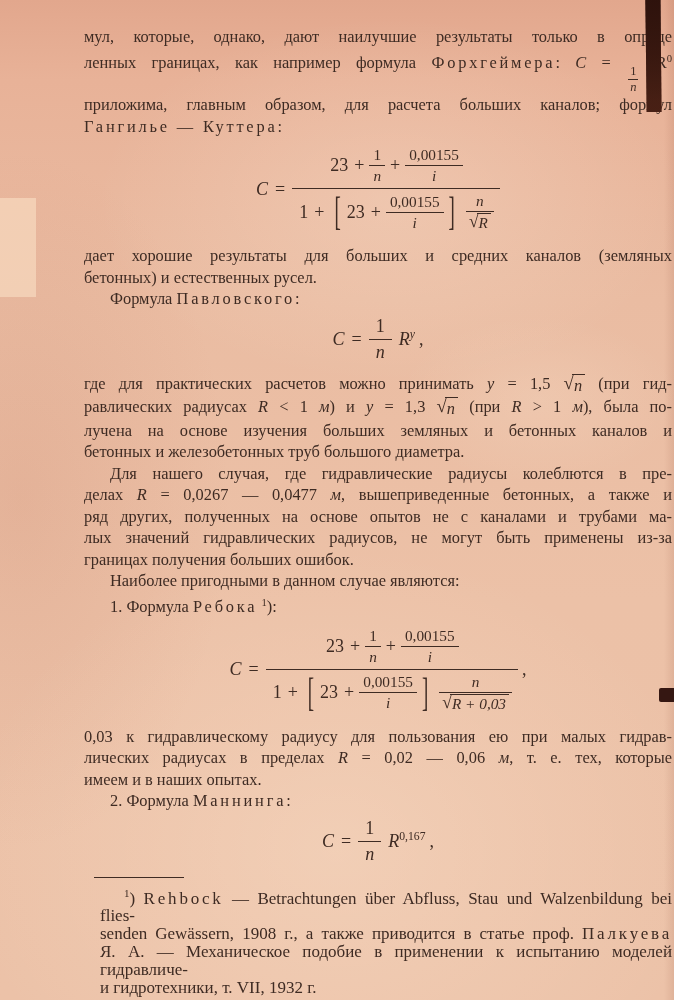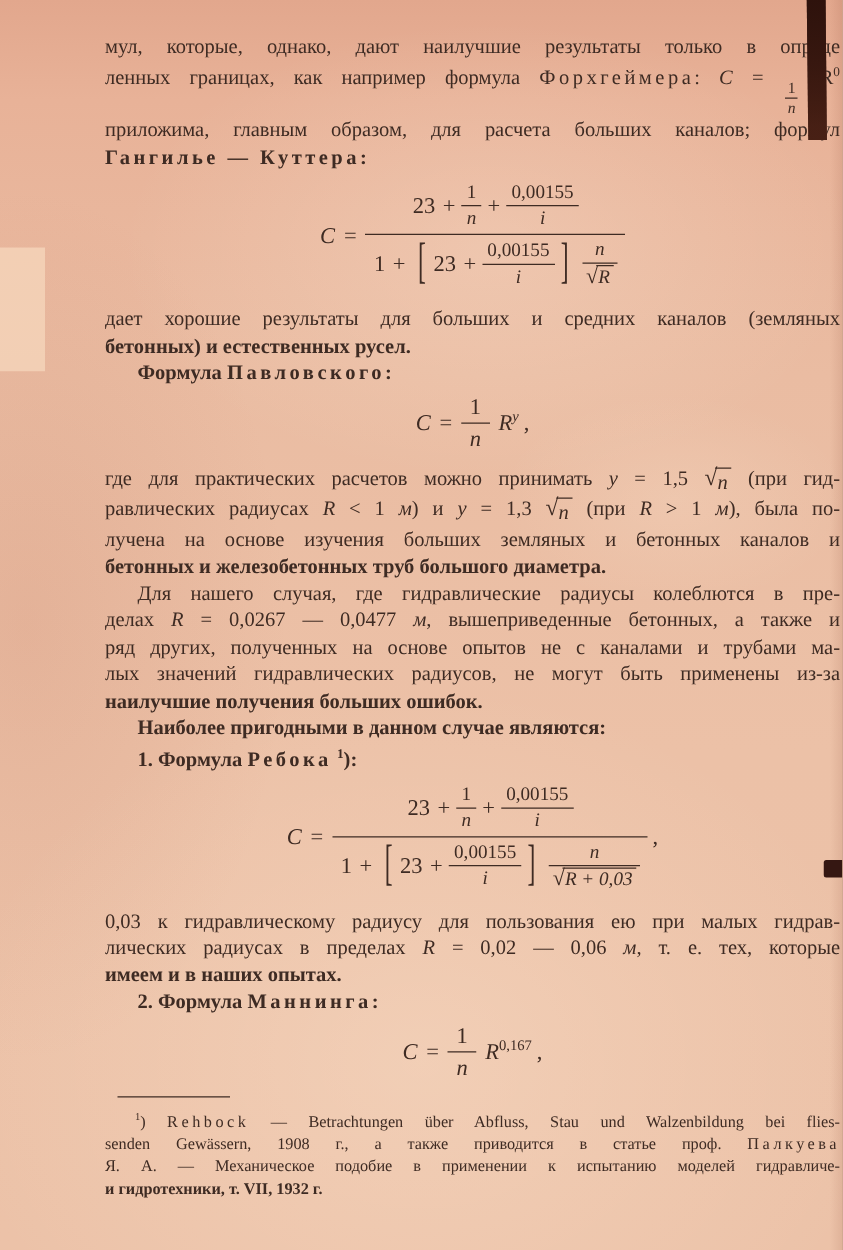--- a/index.html
+++ b/index.html
@@ -19,21 +19,21 @@
   .strip-top-right{position:absolute;left:646px;top:-2px;width:15px;height:114px;
     background:linear-gradient(180deg,#2e120c,#45201464 90%),linear-gradient(180deg,#33150e,#4a2015);
     z-index:5;transform:rotate(-0.6deg);}
   .edge-notch{position:absolute;right:0;top:688px;width:15px;height:14px;
     background:#351712;z-index:5;border-radius:2px 0 0 2px;}
   .right-crease{position:absolute;right:0;top:0;width:10px;height:100%;
     background:linear-gradient(90deg,transparent,rgba(130,65,45,0.12));z-index:1;}
 
   .content{position:absolute;left:84px;top:26px;width:588px;z-index:2;}
   .line{font-size:16.4px;line-height:21.5px;text-align:justify;text-align-last:justify;}
-  .line.left{text-align-last:left;font-weight:bold;}
+  .line.left{text-align-last:left;}
   .line.ind{text-indent:26px;}
   .it{font-style:italic;}
   .sp{letter-spacing:2.8px;}
   sup{font-size:0.65em;}
 
   
   .ifrac{display:inline-flex;flex-direction:column;align-items:center;
     vertical-align:-7px;font-size:12.5px;line-height:1.05;margin:0 2px;}
   .ifrac .ibar{align-self:stretch;border-top:1px solid currentColor;height:0;margin:1px 0;}
   .ifrac .ifn,.ifrac .ifd{padding:0 2px;font-style:italic;}
@@ -56,21 +56,21 @@
   .vfrac .vfrac{font-size:0.85em;}
   .vfrac .vfrac .vbar{border-top-width:1.1px;}
   .vfrac .vfrac .vrow{padding:1px 3px;}
   .op{padding:0 5px;}
   .tok{padding:0 1px;}
   .brk{display:inline-block;transform:scaleY(2.1);padding:0 1px;margin:0 4px;font-size:1.05em;}
   .mult{margin-left:6px;}
   .powbase{margin-left:7px;}
 
   .rule{width:90px;border-top:1.6px solid #3e2b23;height:0;margin:10px 0 6px 10px;}
-  .fn-block .line{font-size:13px;line-height:18px;}
+  .fn-block .line{font-size:17px;line-height:18px;margin-left:16px;}
   .fn-block .line.ind{text-indent:24px;}
 </style>
 </head>
 <body>
 
 <div class="page">
   <div class="light-patch"></div>
   <div class="right-crease"></div>
   <div class="content">
       <div class="p-block">
@@ -172,21 +172,21 @@
             <span class="radarg">n</span>
           </span><span> (при </span><span class="it">R</span><span> &gt; 1 </span><span class="it">м</span><span>), была по-</span></div>
         <div class="line"><span>лучена на основе изучения больших земляных и бетонных каналов и</span></div>
         <div class="line left"><span>бетонных и железобетонных труб большого диаметра.</span></div>
       </div>
       <div class="p-block">
         <div class="line ind"><span>Для нашего случая, где гидравлические радиусы колеблются в пре-</span></div>
         <div class="line"><span>делах </span><span class="it">R</span><span> = 0,0267 — 0,0477 </span><span class="it">м</span><span>, вышеприведенные бетонных, а также и</span></div>
         <div class="line"><span>ряд других, полученных на основе опытов не с каналами и трубами ма-</span></div>
         <div class="line"><span>лых значений гидравлических радиусов, не могут быть применены из-за</span></div>
-        <div class="line left"><span>наилучшие получения больших ошибок.</span></div>
+        <div class="line left"><span>границах получения больших ошибок.</span></div>
         <div class="line left ind"><span>Наиболее пригодными в данном случае являются:</span></div>
         <div class="line left ind"><span>1. Формула </span><span class="sp">Ребока</span><span> </span><sup>1</sup><span>):</span></div>
       </div>
       <div class="formula big">
         <span class="it">C</span>
         <span class="eq">=</span>
         <span class="vfrac">
           <span class="vrow">
             <span class="tok">23</span>
             <span class="op">+</span>

